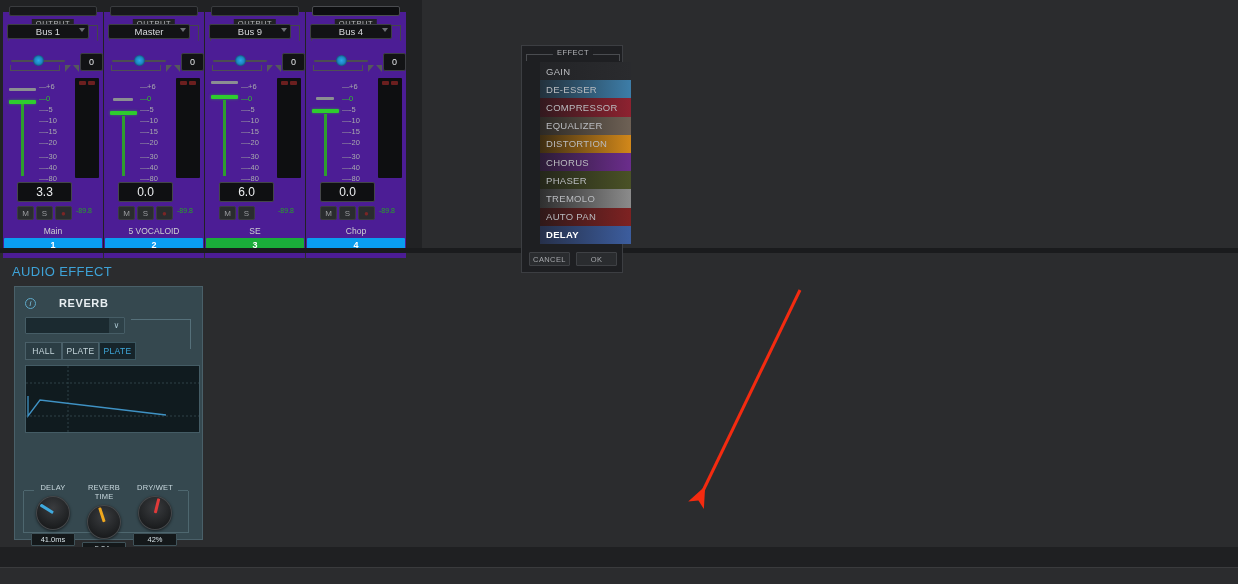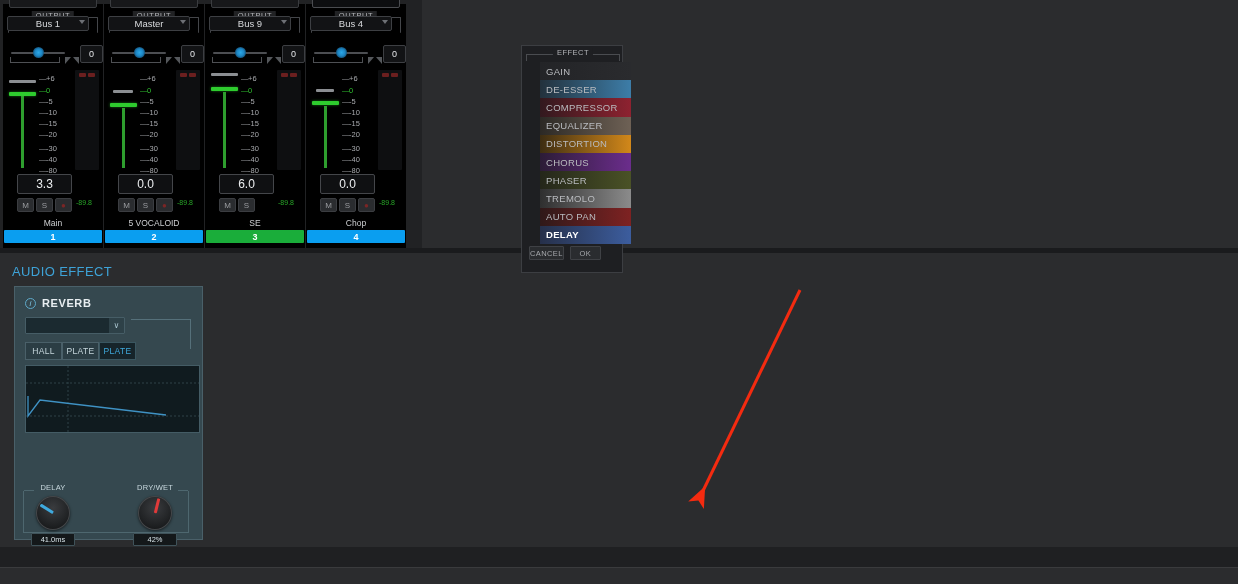--- a/index.html
+++ b/index.html
@@ -10,22 +10,22 @@
     overflow: hidden;
   }
   #root { position: relative; width: 1238px; height: 584px; background: #2b2c2e; }
 
   
   .mixer {
     position: absolute; left: 0; top: 0; width: 422px; height: 248px;
     background: #212224;
   }
   .strip {
-    position: absolute; top: 4px; width: 100px; height: 248px;
-    background: #000000;
+    position: absolute; top: 12px; width: 100px; height: 248px;
+    background: #4c1d95;
   }
   .strip.s0 { left: 3px; }
   .strip.s1 { left: 104px; }
   .strip.s2 { left: 205px; }
   .strip.s3 { left: 306px; }
 
   
   .topcut {
     position: absolute; left: 6px; top: -6px; width: 88px; height: 10px;
     background: #17181a; border: 1px solid #3a3c3f; border-radius: 2px;
@@ -159,21 +159,21 @@
   .fxcard {
     position: absolute; left: 14px; top: 28px; width: 189px; height: 254px;
     background: #35484f; border: 1px solid #4a6069;
   }
   .fxhdr { position: absolute; left: 10px; top: 10px; display: flex; align-items: center; gap: 6px; }
   .infoicon {
     width: 11px; height: 11px; border-radius: 50%;
     border: 1px solid #5ea9c9; color: #7cc3e0;
     font-size: 8px; line-height: 9px; text-align: center; font-style: italic;
   }
-  .fxname { font-size: 11px; font-weight: bold; color: #e8eef1; letter-spacing: 0.6px; }
+  .fxname { font-size: 11px; font-weight: bold; color: #e8eef1; letter-spacing: 0.6px; margin-left: 17px; }
 
   .presetsel {
     position: absolute; left: 10px; top: 30px; width: 100px; height: 17px;
     background: #1b2a30; border: 1px solid #465d66; border-radius: 1px;
   }
   .presetsel .arrow {
     position: absolute; right: 0; top: 0; width: 15px; height: 15px;
     background: #2e4148; display: flex; align-items: center; justify-content: center;
     font-size: 8px; color: #a9c4ce;
   }
@@ -233,21 +233,21 @@
   .fxmenu .hdr .tx {
     position: absolute; left: 50%; top: 0; transform: translateX(-50%);
     background: #1e1f22; padding: 0 4px; font-size: 7.5px; color: #b2b4b8; letter-spacing: 0.5px;
   }
   .fxlist { position: absolute; left: 7px; top: 16px; width: 91px; margin-left: 11px; }
   .fxitem {
     height: 18.2px; display: flex; align-items: center; padding-left: 6px;
     font-size: 9.5px; color: #b9bbbf; letter-spacing: 0.3px;
   }
   .fxitem.sel { color: #ffffff; font-weight: bold; }
-  .fxfoot { position: absolute; left: 7px; bottom: 12px; width: 72px; display: flex; gap: 6px; }
+  .fxfoot { position: absolute; left: 7px; bottom: 6px; width: 88px; display: flex; gap: 6px; }
   .fxfoot .b {
     width: 41px; height: 14px; background: #2a2c2f; border: 1px solid #3f4145; border-radius: 1px;
     font-size: 7.5px; color: #a6a8ac; display: flex; align-items: center; justify-content: center;
     letter-spacing: 0.4px;
   }
 
   
   .annot {
     position: absolute; left: 789px; top: 224px;
     font-size: 44px; font-weight: bold; color: #f42b10;
@@ -498,20 +498,27 @@
           <div class="bt" style="left:0;width:10px"></div>
           <div class="bt" style="right:0;width:10px"></div>
         </div>
         <div class="knobcell k0">
           <div class="knoblbl">DELAY</div>
           <div class="knobdial">
             <div class="ptr" style="transform:translate(-50%,-100%) rotate(-58deg);background:#3fa9dd"></div>
           </div>
           <div class="knobval">41.0ms</div>
         </div>
+        <div class="knobcell k1">
+          <div class="knoblbl">REVERB TIME</div>
+          <div class="knobdial">
+            <div class="ptr" style="transform:translate(-50%,-100%) rotate(-18deg);background:#f0a81e"></div>
+          </div>
+          <div class="knobval">5.34s</div>
+        </div>
         <div class="knobcell k2">
           <div class="knoblbl">DRY/WET</div>
           <div class="knobdial">
             <div class="ptr" style="transform:translate(-50%,-100%) rotate(14deg);background:#e03a3a"></div>
           </div>
           <div class="knobval">42%</div>
         </div>
       </div>
     </div>
   </div>

